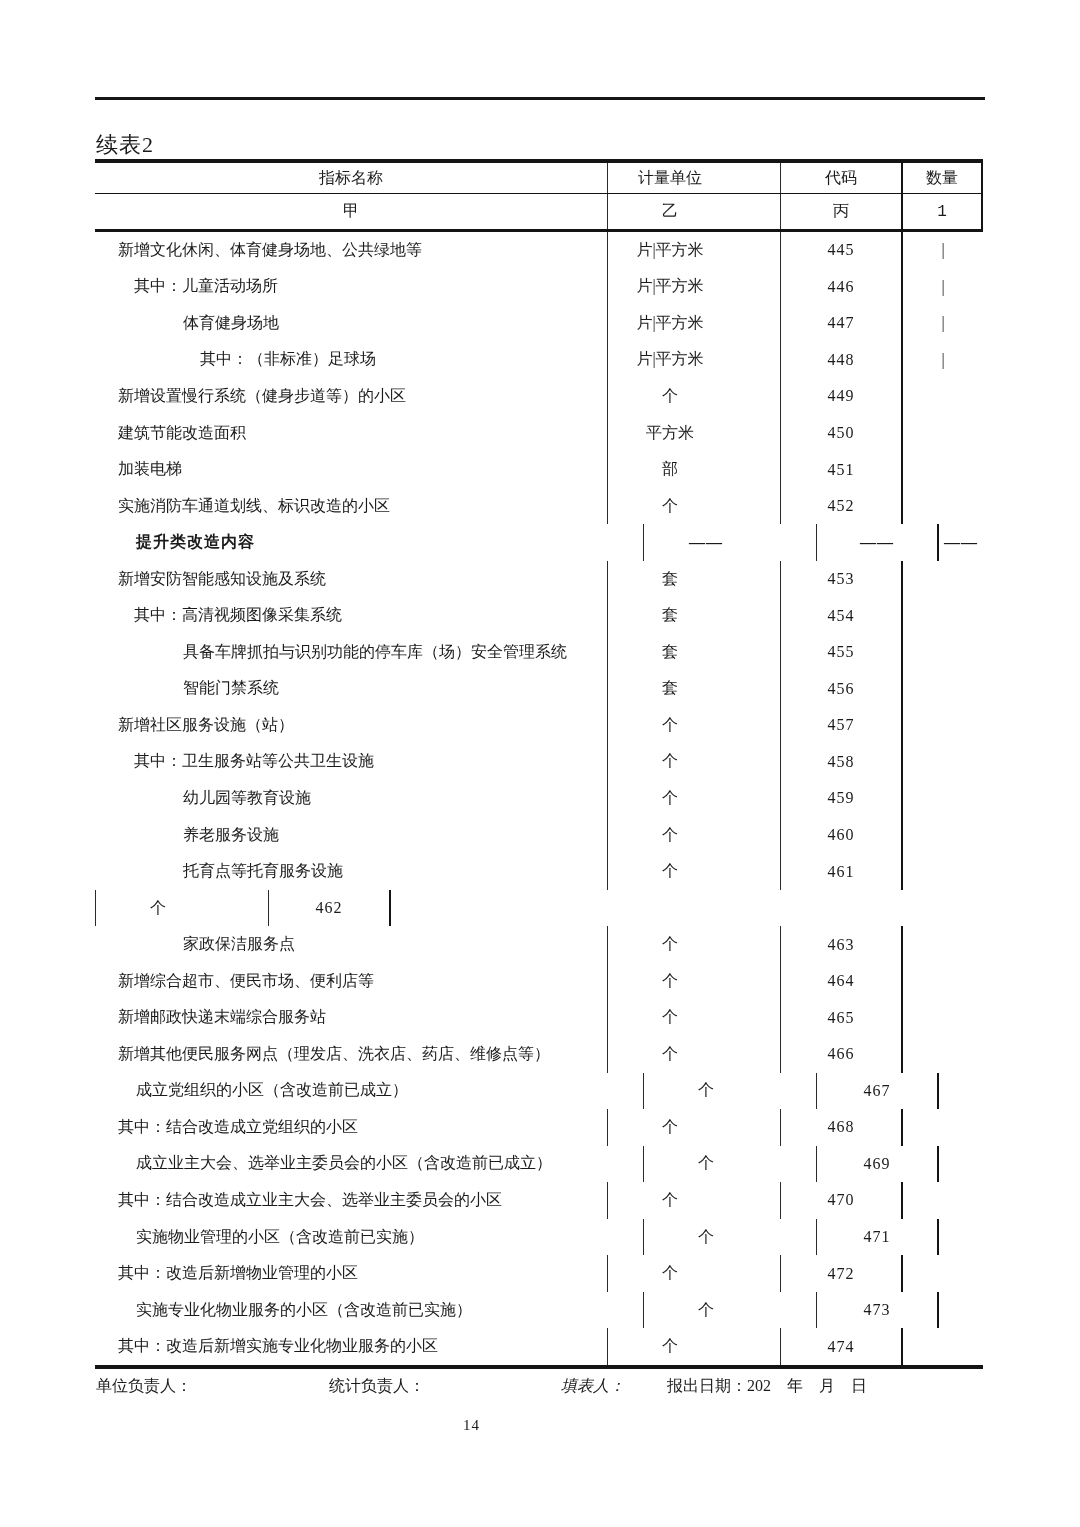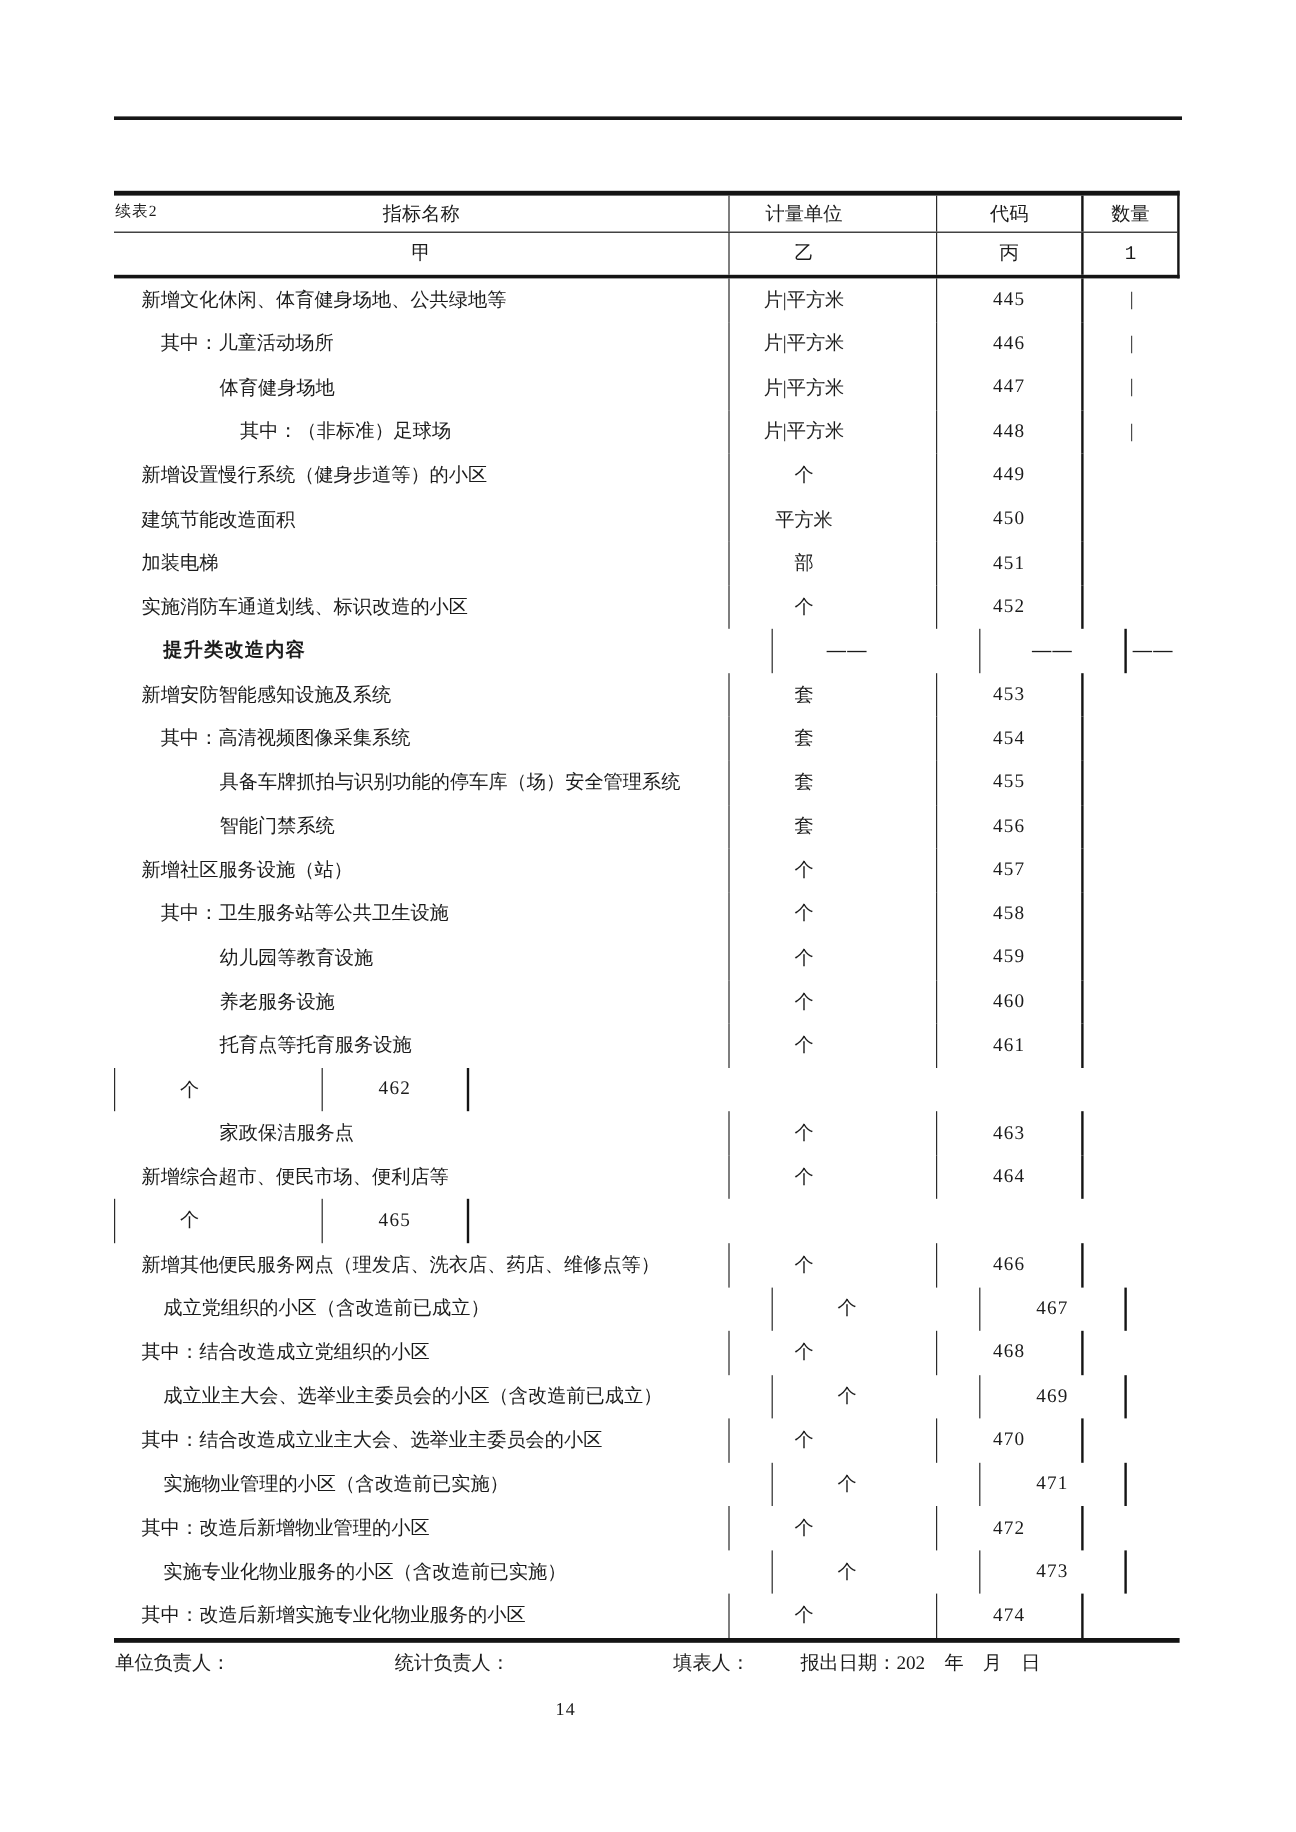--- a/index.html
+++ b/index.html
@@ -11,21 +11,21 @@
     overflow:hidden;
   }
 
   .top-rule {
     position:absolute; left:95px; top:97px;
     width:890px; height:3px; background:#161616;
   }
 
   .table-label {
     position:absolute; left:96px; top:130px;
-    font-size:13px; letter-spacing:1px;margin-top:37px;
+    font-size:22px; letter-spacing:1px;
   }
 
   .report-table {
     position:absolute; left:95px; top:159px; width:888px;
   }
 
   .thead {
     border-top:4px solid #141414;
     border-bottom:3px solid #141414;
     border-right:2px solid #141414;
@@ -54,21 +54,21 @@
 
   .code-text { letter-spacing:1px; }
 
   .footer {
     position:absolute; left:0; top:1376px; width:964px; height:22px;
     font-size:16px;
   }
   .footer span { position:absolute; white-space:nowrap; }
   .f-unit  { left:96px; }
   .f-stats { left:329px; }
-  .f-prep  { left:561px; }
+  .f-prep  { left:561px;font-style:italic; }
   .f-date  { right:97px; }
 
   .page-number {
     position:absolute; left:0; top:1417px; width:943px;
     text-align:center; font-size:15px; letter-spacing:1px;
   }
 </style>
 </head>
 <body>
 
@@ -253,20 +253,21 @@
       </div>
       <div class="trow">
         <div class="cell name ind-1">新增综合超市、便民市场、便利店等</div>
         <div class="cell unit">个</div>
         <div class="cell code">
           <span class="code-text">464</span>
         </div>
         <div class="cell qty"></div>
       </div>
       <div class="trow">
+        <div class="cell name ind-1">新增邮政快递末端综合服务站</div>
         <div class="cell unit">个</div>
         <div class="cell code">
           <span class="code-text">465</span>
         </div>
         <div class="cell qty"></div>
       </div>
       <div class="trow">
         <div class="cell name ind-1">新增其他便民服务网点（理发店、洗衣店、药店、维修点等）</div>
         <div class="cell unit">个</div>
         <div class="cell code">

